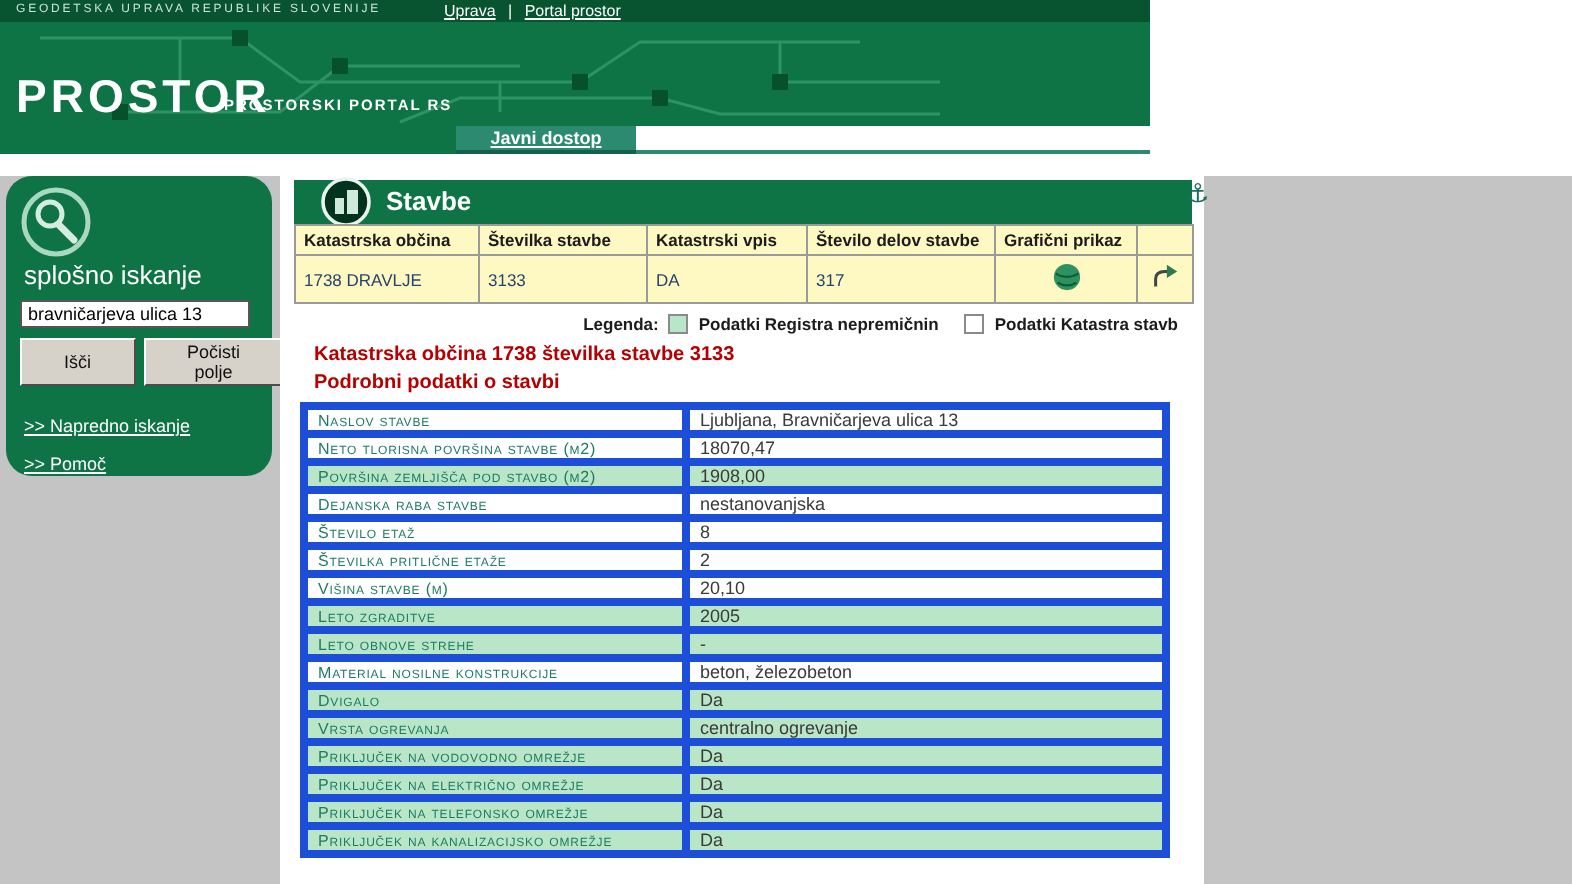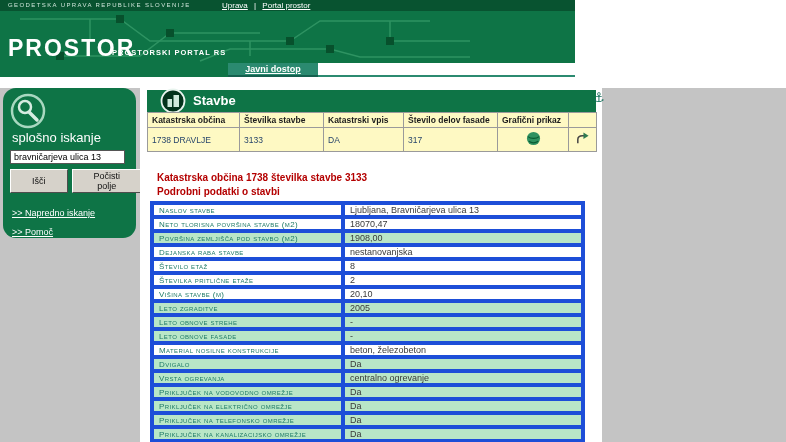--- a/index.html
+++ b/index.html
@@ -157,21 +157,21 @@
             <col style="width:80px">
             <col style="width:94px">
             <col style="width:71px">
             <col style="width:28px">
         </colgroup>
         <thead>
           <tr>
             <th>Katastrska občina</th>
             <th>Številka stavbe</th>
             <th>Katastrski vpis</th>
-            <th>Število delov fasade</th>
+            <th>Število delov stavbe</th>
             <th>Grafični prikaz</th>
             <th></th>
           </tr>
         </thead>
         <tbody>
           <tr>
             <td>1738 DRAVLJE</td>
             <td>3133</td>
             <td>DA</td>
             <td>317</td>
@@ -185,20 +185,27 @@
             <td class="icon-cell">
               <svg width="15" height="15" viewBox="0 0 16 16" style="cursor:pointer">
                 <path d="M3 13 L3 9 C3 6 5 5 8 5 L10 5" stroke="#444" stroke-width="1.6" fill="none"></path>
                 <path d="M9 1.5 L14.5 5 L9 8.5 Z" fill="#2f7a50"></path>
               </svg>
             </td>
           </tr>
         </tbody>
       </table>
 
+      <div class="legend">
+        <span class="legend-title">Legenda:</span>
+        <span class="swatch swatch-green"></span>
+        <span class="legend-label">Podatki Registra nepremičnin</span>
+        <span class="swatch swatch-white"></span>
+        <span class="legend-label">Podatki Katastra stavb</span>
+      </div>
 
       <div class="red-heading">Katastrska občina 1738 številka stavbe 3133</div>
       <div class="red-subheading">Podrobni podatki o stavbi</div>
 
       <table class="details">
         <colgroup>
             <col style="width:191px">
             <col style="width:240px">
           </colgroup>
         <tbody>
@@ -231,24 +238,20 @@
               <td class="detail-value">20,10</td>
             </tr>
             <tr class="row-register">
               <td class="detail-label">Leto zgraditve</td>
               <td class="detail-value">2005</td>
             </tr>
             <tr class="row-register">
               <td class="detail-label">Leto obnove strehe</td>
               <td class="detail-value">-</td>
             </tr>
-            <tr class="row-register">
-              <td class="detail-label">Leto obnove fasade</td>
-              <td class="detail-value">-</td>
-            </tr>
             <tr class="row-kataster">
               <td class="detail-label">Material nosilne konstrukcije</td>
               <td class="detail-value">beton, železobeton</td>
             </tr>
             <tr class="row-register">
               <td class="detail-label">Dvigalo</td>
               <td class="detail-value">Da</td>
             </tr>
             <tr class="row-register">
               <td class="detail-label">Vrsta ogrevanja</td>

